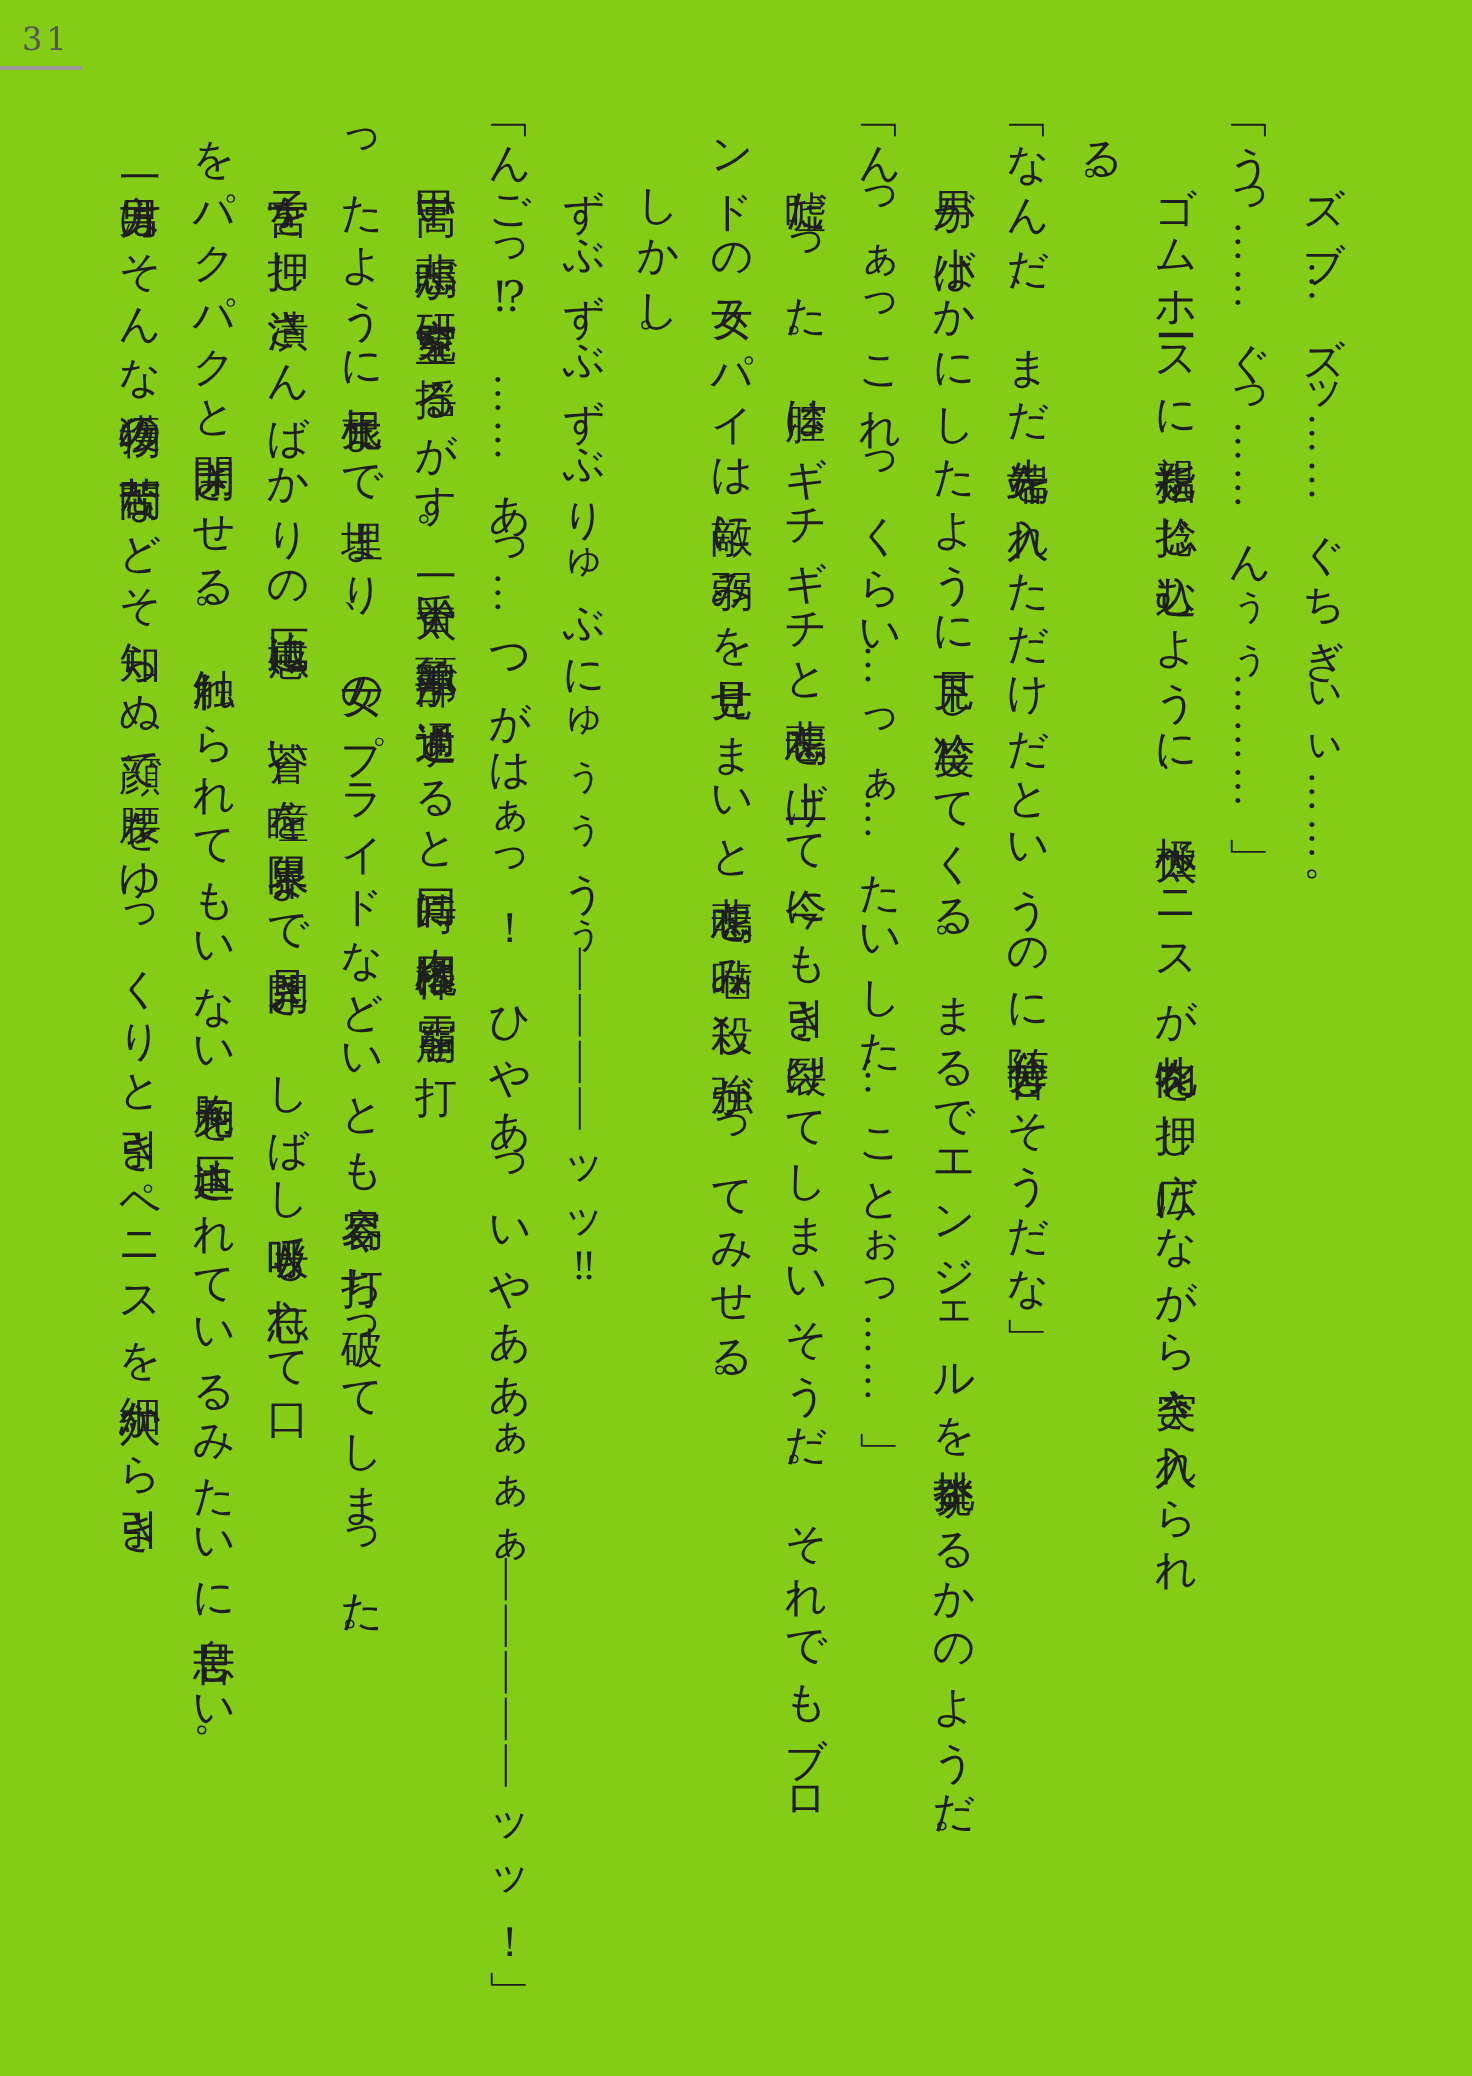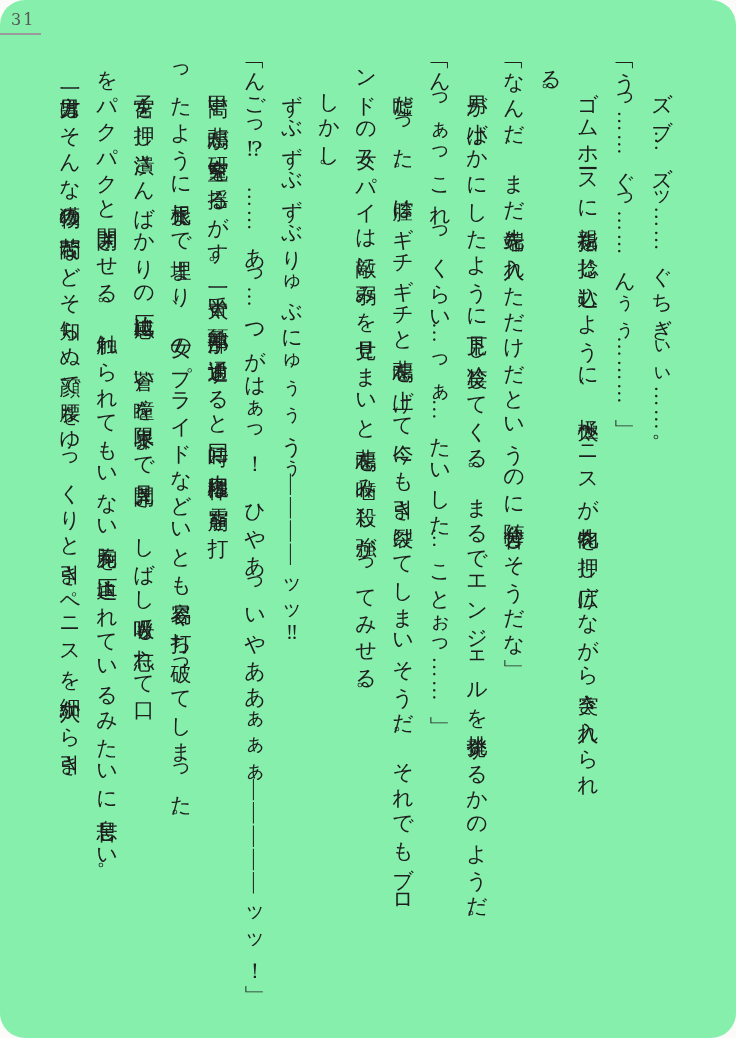--- a/index.html
+++ b/index.html
@@ -8,22 +8,21 @@
     width: 736px;
     height: 1038px;
     background: #fbfbfa;
     font-family: "Liberation Serif", "DejaVu Serif", serif;
   }
   .page {
     position: relative;
     width: 736px;
     height: 1038px;
     overflow: hidden;
-    background: #86efac;
-    border-radius: 25px;
+    background: #84cc16;
   }
   .page-number {
     position: absolute;
     top: 10px;
     left: 11px;
     font-size: 16px;
     letter-spacing: 2px;
     color: #565656;
     font-family: "DejaVu Serif", serif;
   }

